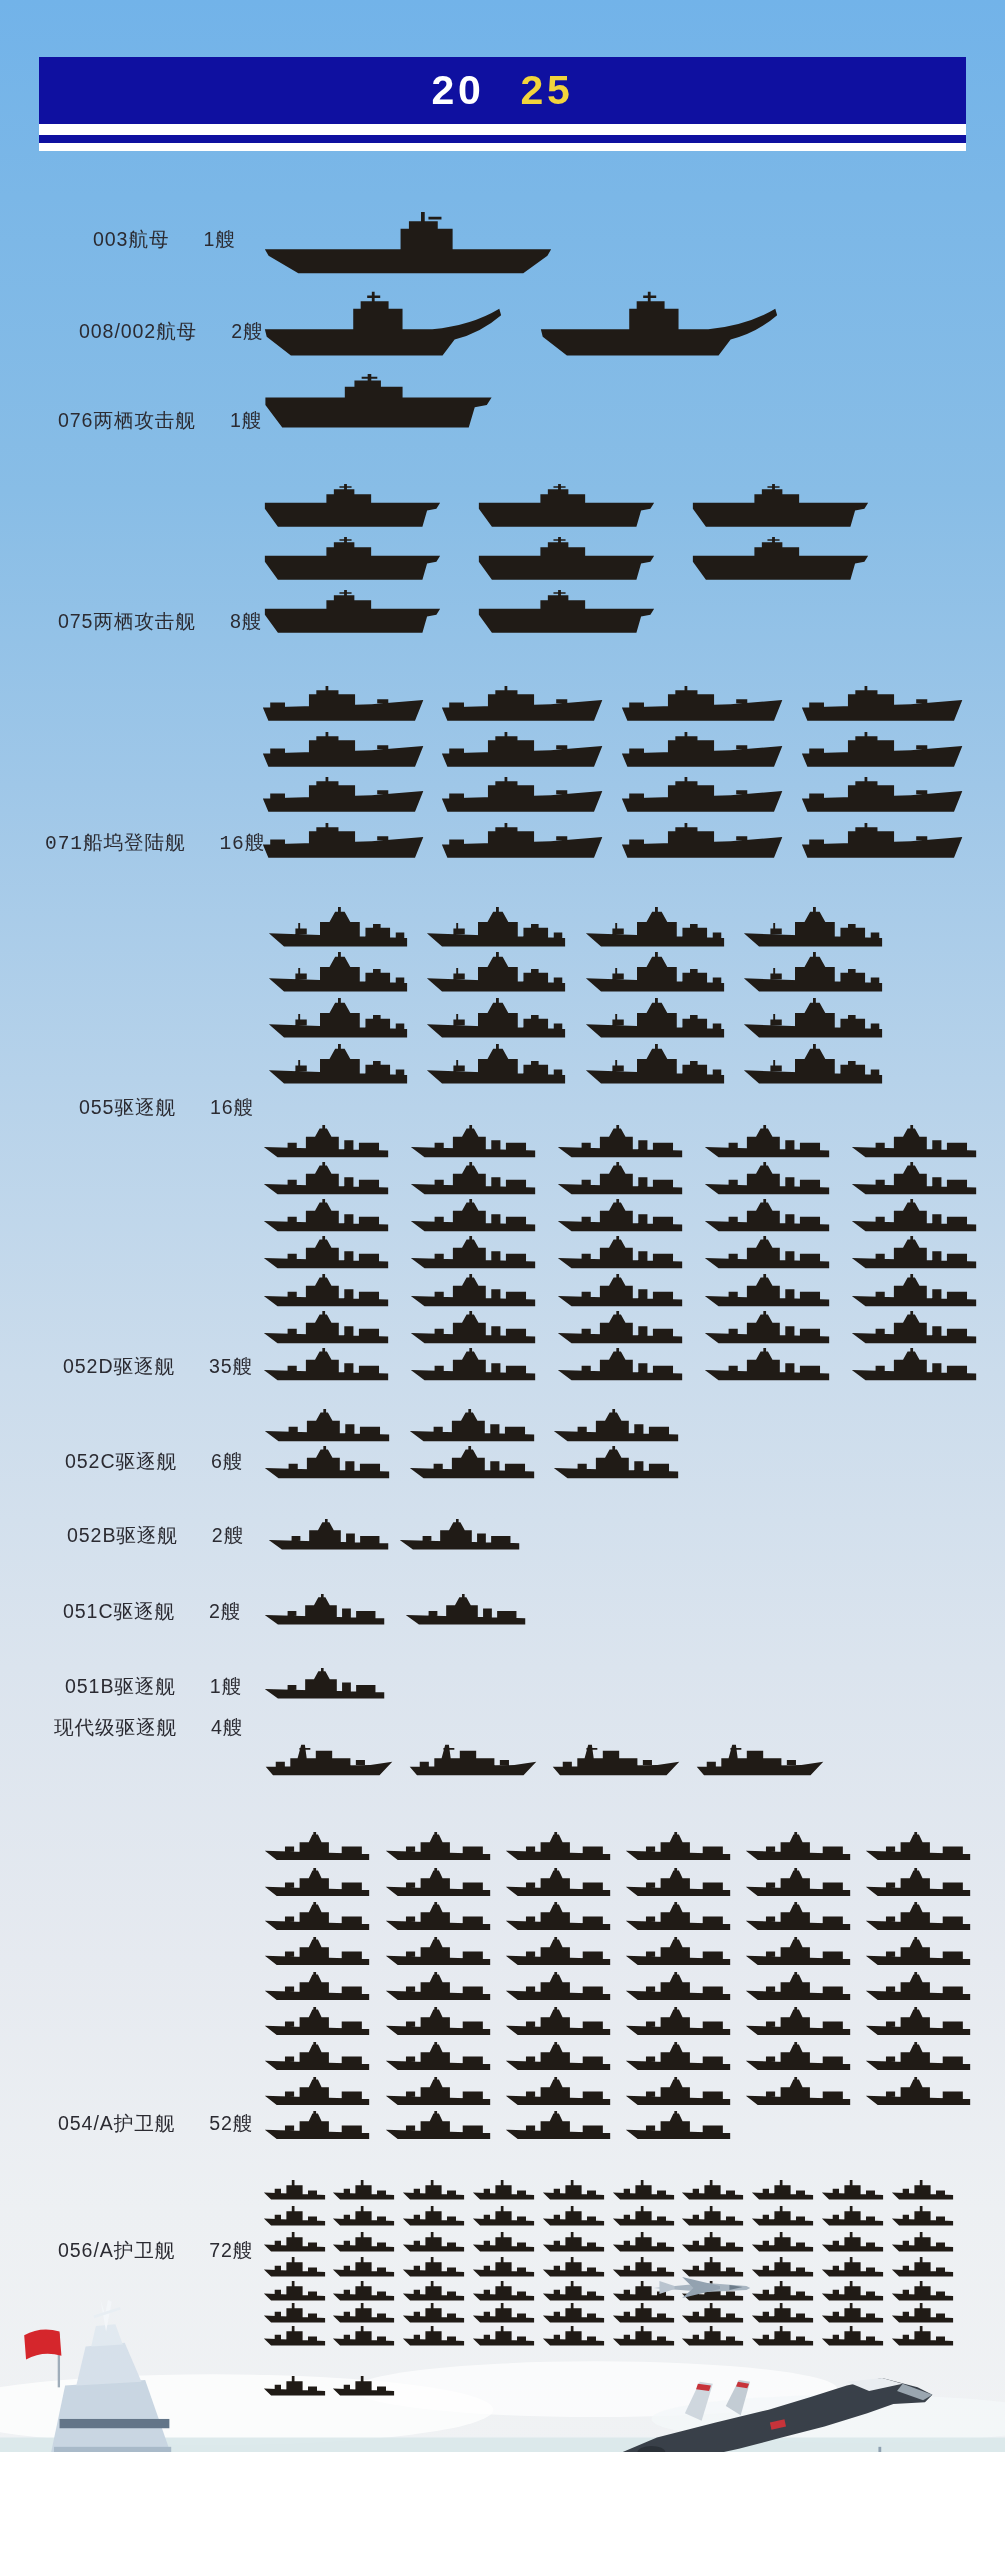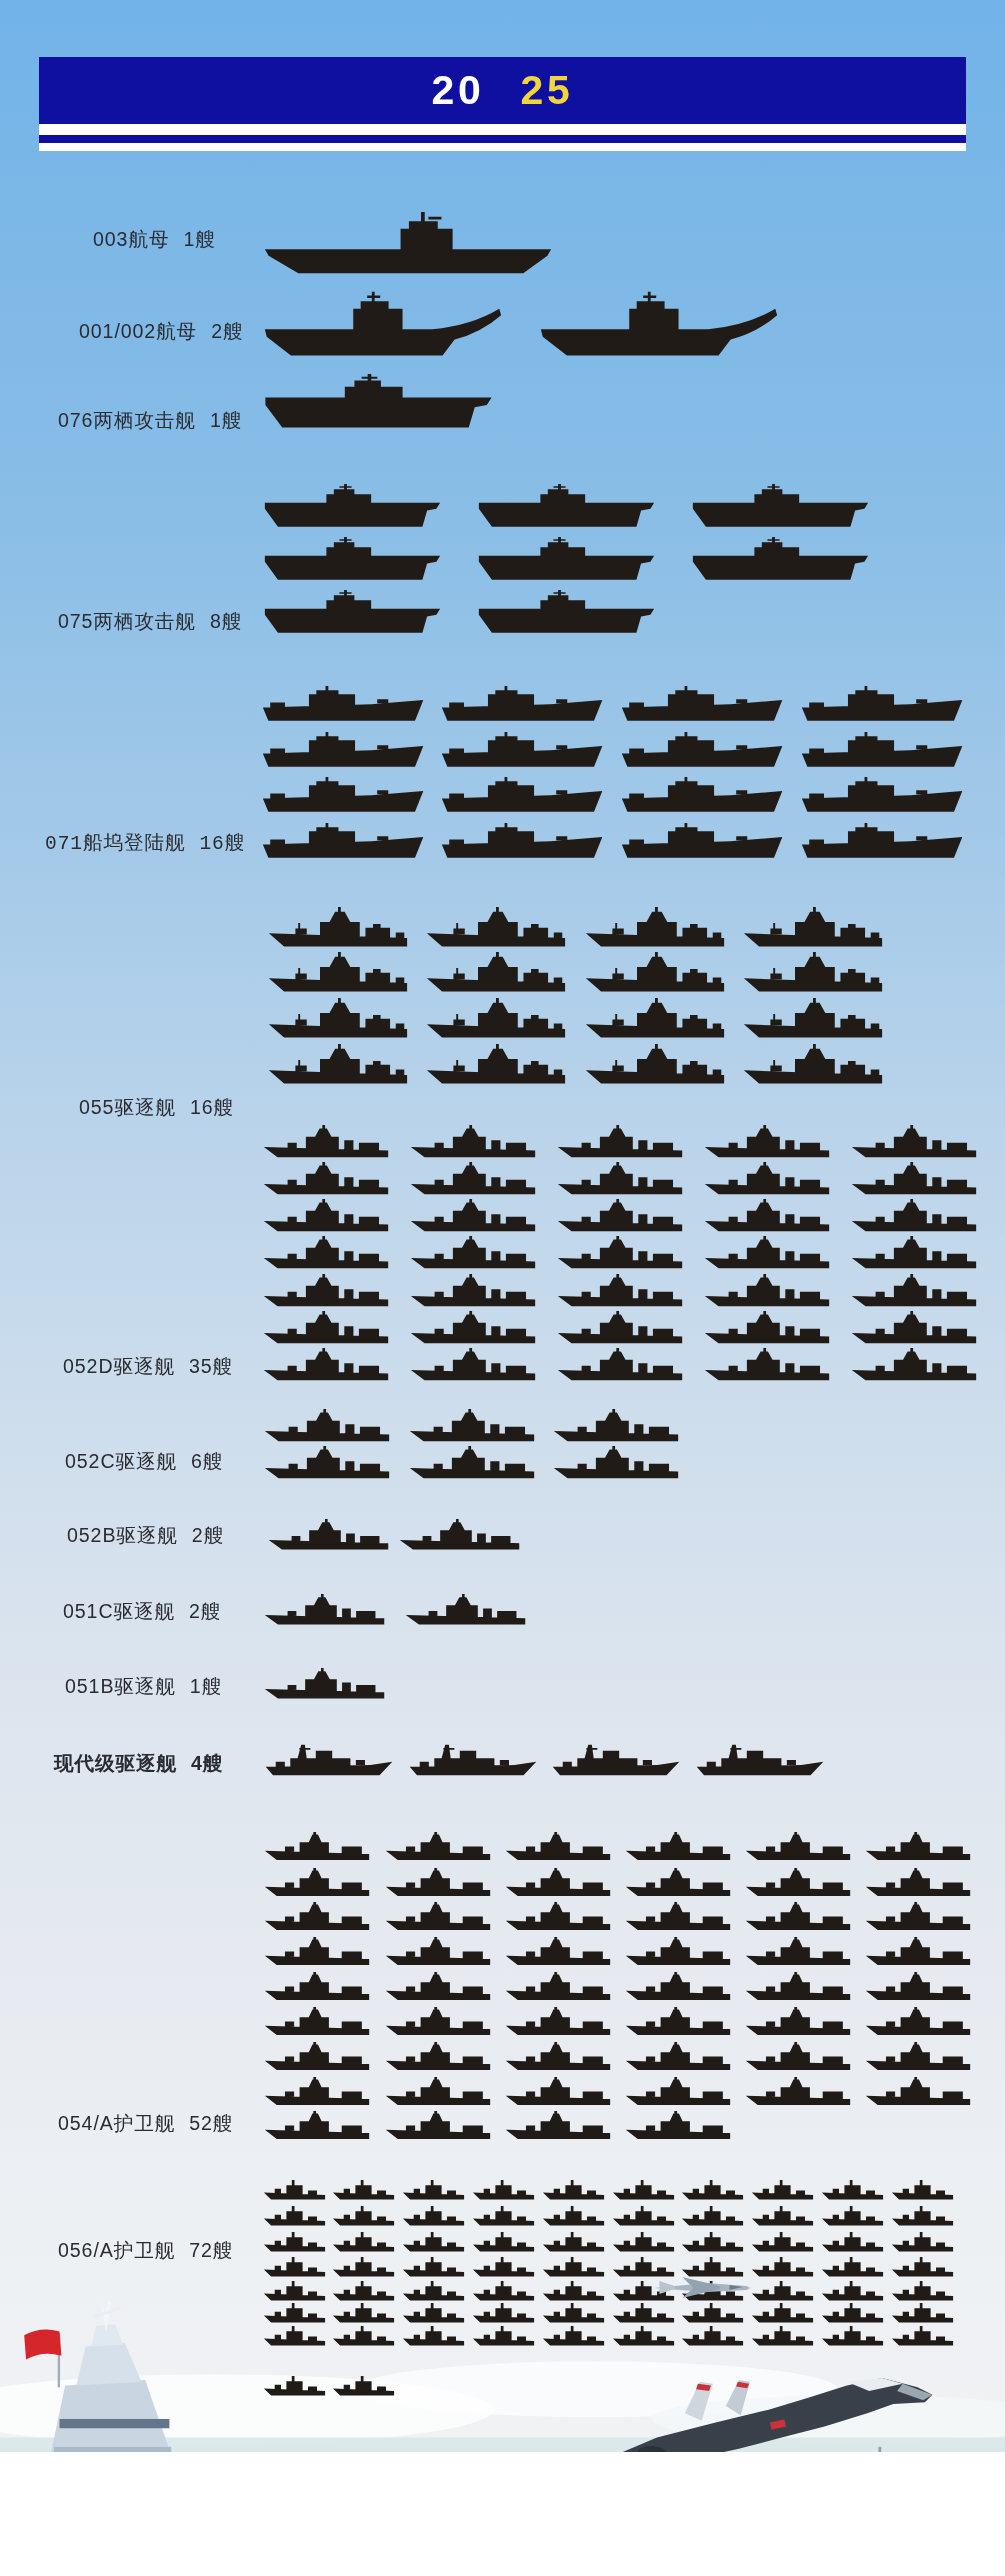--- a/index.html
+++ b/index.html
@@ -22,21 +22,21 @@
   .stripe{height:11.2px;background:var(--stripe);}
   .stripe-gap{height:7.4px;background:var(--banner_bg);}
   .stripe.thin{height:8.4px;}
   
   .fleet-layer{position:absolute;inset:0;z-index:4;}
   .sec-label{
     position:absolute;transform:translateY(-50%);
     font-size:19.6px;font-weight:500;color:var(--label_text);
     letter-spacing:0.9px;white-space:nowrap;line-height:1.2;
   }
-  .sec-label .cnt{margin-left:14px;}
+  .sec-label .cnt{margin-left:34px;}
   .ship{position:absolute;fill:var(--ship);}
   
   .illo{position:absolute;left:0;top:2300px;width:1005px;height:276px;z-index:2;}
   .jet-overlay{position:absolute;left:650px;top:2273px;width:104px;height:28px;z-index:5;}
   .defs-svg{position:absolute;width:0;height:0;overflow:hidden;}
 </style>
 </head>
 <body>
 
 <div class="page">
@@ -49,21 +49,21 @@
     <div class="stripe"></div>
     <div class="stripe-gap"></div>
     <div class="stripe thin"></div>
   </header>
 
   <div class="fleet-layer">
       <div class="sec-label" style="left: 93px; top: 240px;"><span>003航母</span><span class="cnt">1艘</span></div>
       <svg class="ship" viewBox="0 0 312 70" preserveAspectRatio="none" style="left: 263px; top: 212px; width: 290px; height: 65px;">
         <use href="#sym-carrier003"></use>
       </svg>
-      <div class="sec-label" style="left: 79px; top: 332px;"><span>001/002航母</span><span class="cnt">2艘</span></div>
+      <div class="sec-label" style="left: 79px; top: 332px;"><span>008/002航母</span><span class="cnt">2艘</span></div>
       <svg class="ship" viewBox="0 0 258 76" preserveAspectRatio="none" style="left: 263px; top: 290px; width: 240px; height: 71px;">
         <use href="#sym-carrier001"></use>
       </svg>
       <svg class="ship" viewBox="0 0 258 76" preserveAspectRatio="none" style="left: 539px; top: 290px; width: 240px; height: 71px;">
         <use href="#sym-carrier001"></use>
       </svg>
       <div class="sec-label" style="left: 58px; top: 421px;"><span>076两栖攻击舰</span><span class="cnt">1艘</span></div>
       <svg class="ship" viewBox="0 0 192 56" preserveAspectRatio="none" style="left: 263px; top: 374px; width: 231px; height: 60px;">
         <use href="#sym-lhd"></use>
       </svg>
@@ -326,21 +326,21 @@
       <svg class="ship" viewBox="0 0 140 46" preserveAspectRatio="none" style="left: 263px; top: 1594px; width: 123px; height: 37px;">
         <use href="#sym-ddg52"></use>
       </svg>
       <svg class="ship" viewBox="0 0 140 46" preserveAspectRatio="none" style="left: 404px; top: 1594px; width: 123px; height: 37px;">
         <use href="#sym-ddg52"></use>
       </svg>
       <div class="sec-label" style="left: 65px; top: 1687px;"><span>051B驱逐舰</span><span class="cnt">1艘</span></div>
       <svg class="ship" viewBox="0 0 140 46" preserveAspectRatio="none" style="left: 263px; top: 1668px; width: 123px; height: 37px;">
         <use href="#sym-ddg52"></use>
       </svg>
-      <div class="sec-label" style="left: 54px; top: 1764px; font-weight: bold;"><span>现代级驱逐舰</span><span class="cnt">4艘</span></div>
+      <div class="sec-label" style="left: 54px; top: 1728px;"><span>现代级驱逐舰</span><span class="cnt">4艘</span></div>
       <svg class="ship" viewBox="0 0 145 46" preserveAspectRatio="none" style="left: 263px; top: 1743px; width: 132px; height: 39px;">
         <use href="#sym-sov"></use>
       </svg>
       <svg class="ship" viewBox="0 0 145 46" preserveAspectRatio="none" style="left: 407px; top: 1743px; width: 132px; height: 39px;">
         <use href="#sym-sov"></use>
       </svg>
       <svg class="ship" viewBox="0 0 145 46" preserveAspectRatio="none" style="left: 550px; top: 1743px; width: 132px; height: 39px;">
         <use href="#sym-sov"></use>
       </svg>
       <svg class="ship" viewBox="0 0 145 46" preserveAspectRatio="none" style="left: 694px; top: 1743px; width: 132px; height: 39px;">

